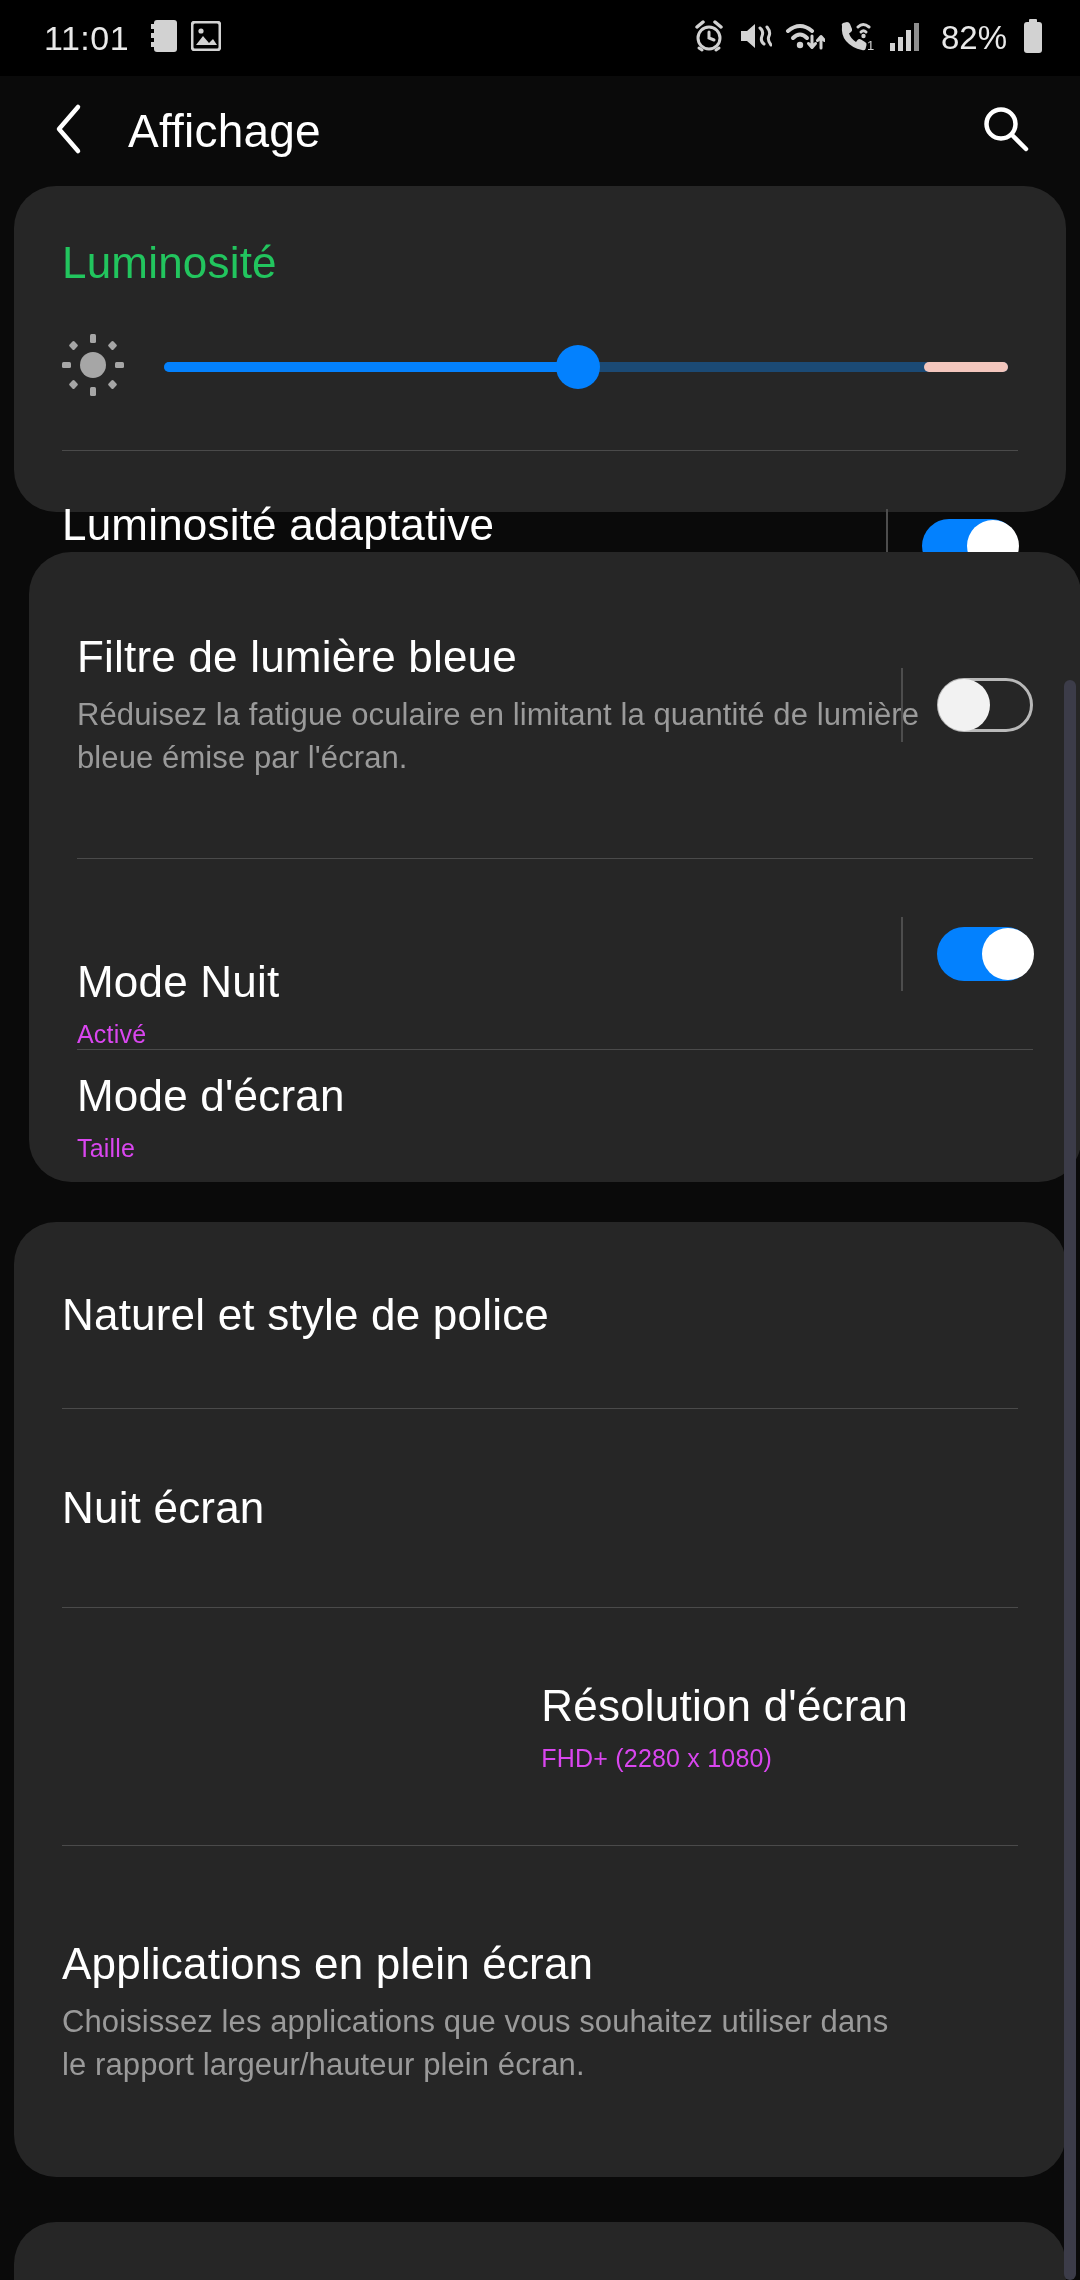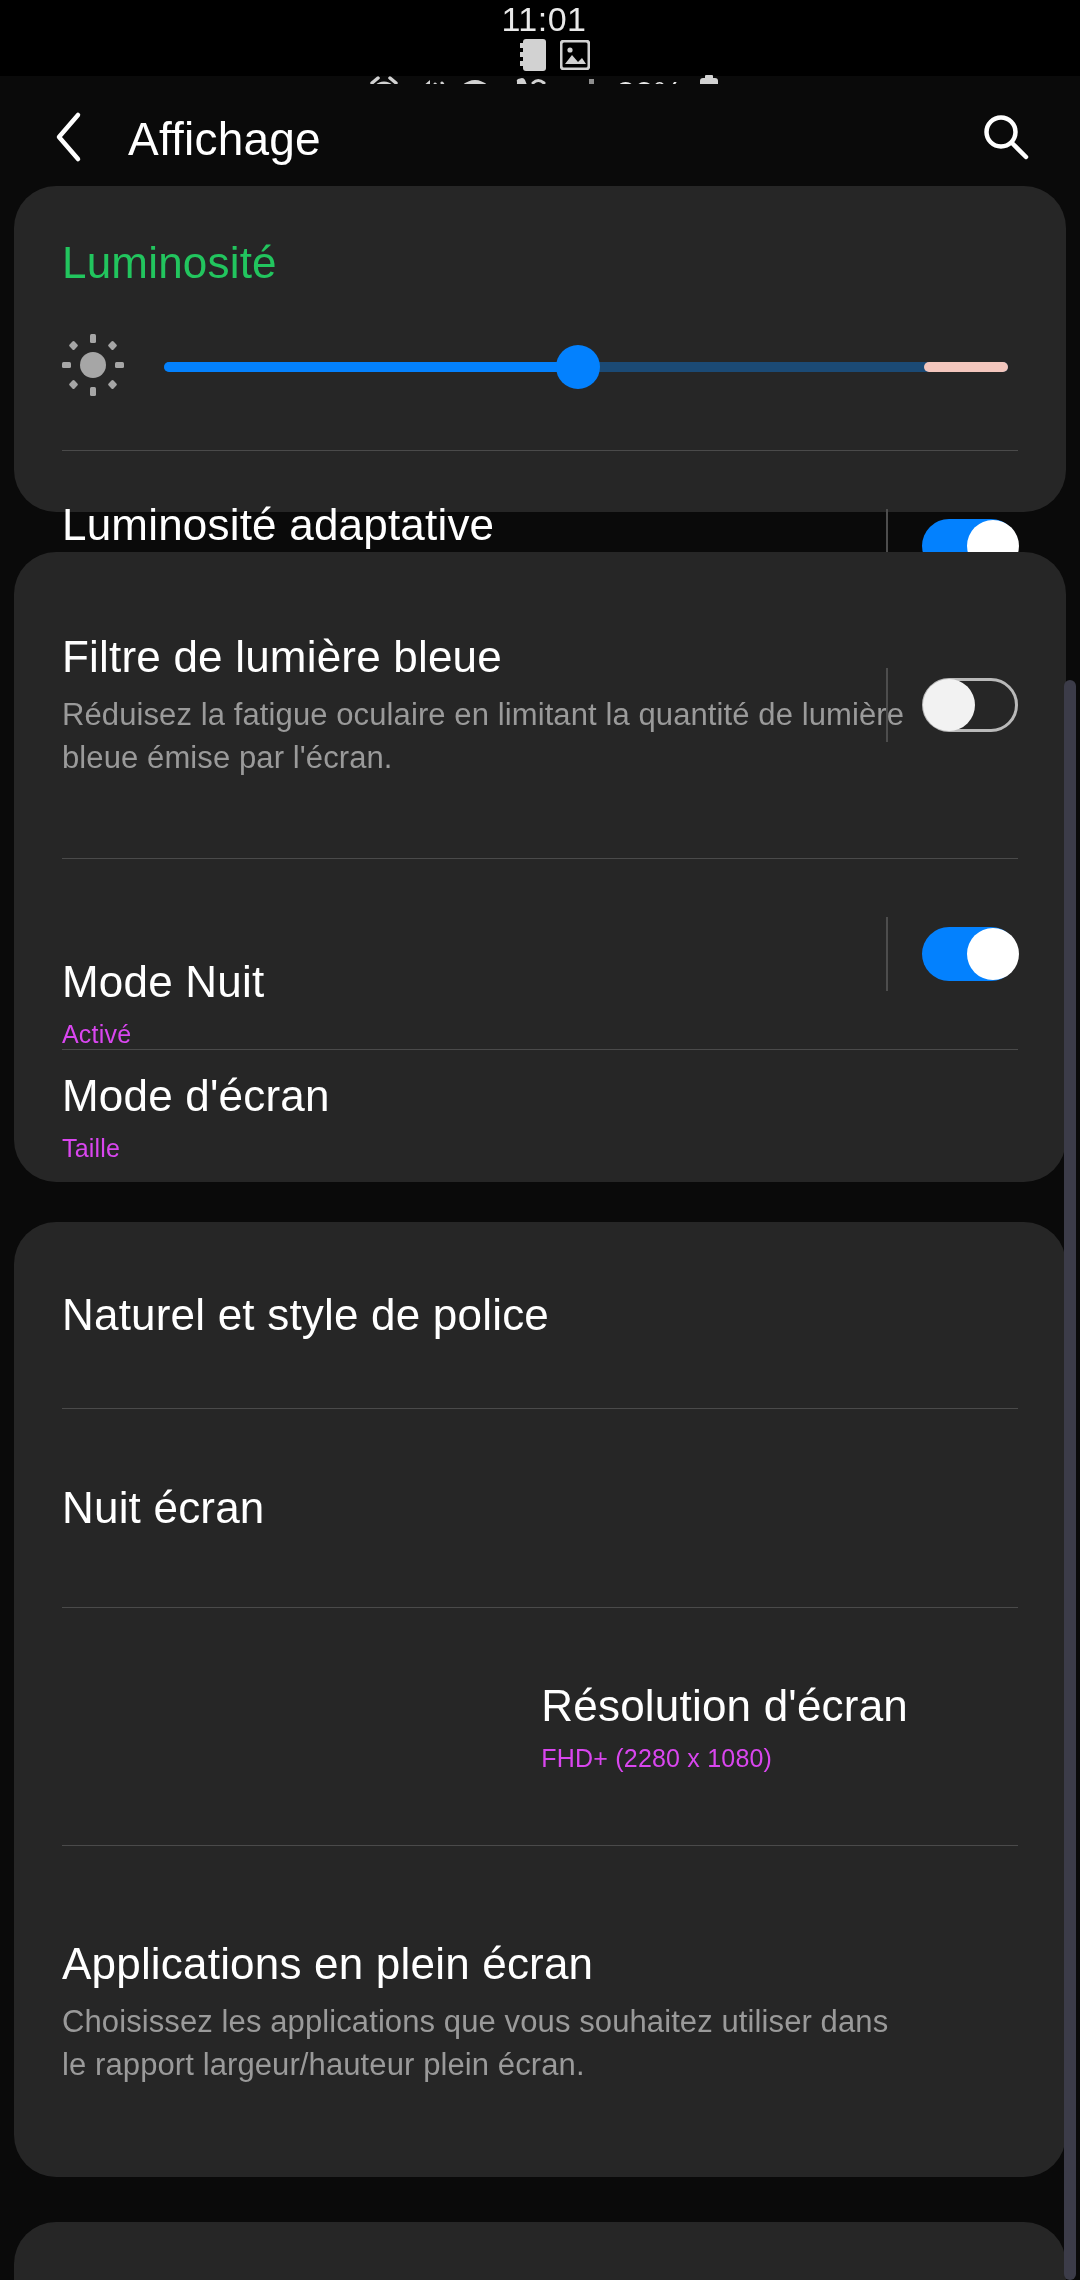--- a/index.html
+++ b/index.html
@@ -22,21 +22,20 @@
   
   .statusbar {
     position: absolute;
     top: 0; left: 0;
     width: 1080px;
     height: 76px;
     display: flex;
     align-items: center;
     padding: 0 36px 0 44px;
     background: #000000;
-    flex-direction: column;
   }
   .sb-clock {
     font-size: 34px;
     color: #e9e9e9;
     letter-spacing: 0.5px;
     font-weight: 400;
   }
   .sb-left-icons {
     display: flex;
     align-items: center;
@@ -54,21 +53,21 @@
     color: #e9e9e9;
     margin-left: 5px;
     margin-right: 2px;
     letter-spacing: 0px;
   }
   .ic { display: block; }
 
   
   .appbar {
     position: absolute;
-    top: 84px; left: 0;
+    top: 76px; left: 0;
     width: 1080px;
     height: 110px;
     display: flex;
     align-items: center;
     padding: 0 44px 0 42px;
     background: #0a0a0a;
   }
   .back-btn {
     width: 56px; height: 56px;
     display: flex; align-items: center; justify-content: center;
@@ -375,21 +374,21 @@
         </div>
         <div class="toggle-wrap">
           <div class="tgl-sep"></div>
           <div class="toggle on">
             <div class="knob"></div>
           </div>
         </div>
       </div>
     </div>
 
-    <div class="card" style="top:366px; height:630px;">
+    <div class="card" style="top:366px; height:630px;margin-left:15px;">
 
       <div class="row" style="height:306px; display:flex; align-items:center;">
         <div class="row-texts">
           <div class="title-lg">Filtre de lumière bleue</div>
           <div class="sub-gray">Réduisez la fatigue oculaire en limitant la quantité de lumière bleue émise par l'écran.</div>
         </div>
         <div class="toggle-wrap">
           <div class="tgl-sep"></div>
           <div class="toggle off">
             <div class="knob"></div>

